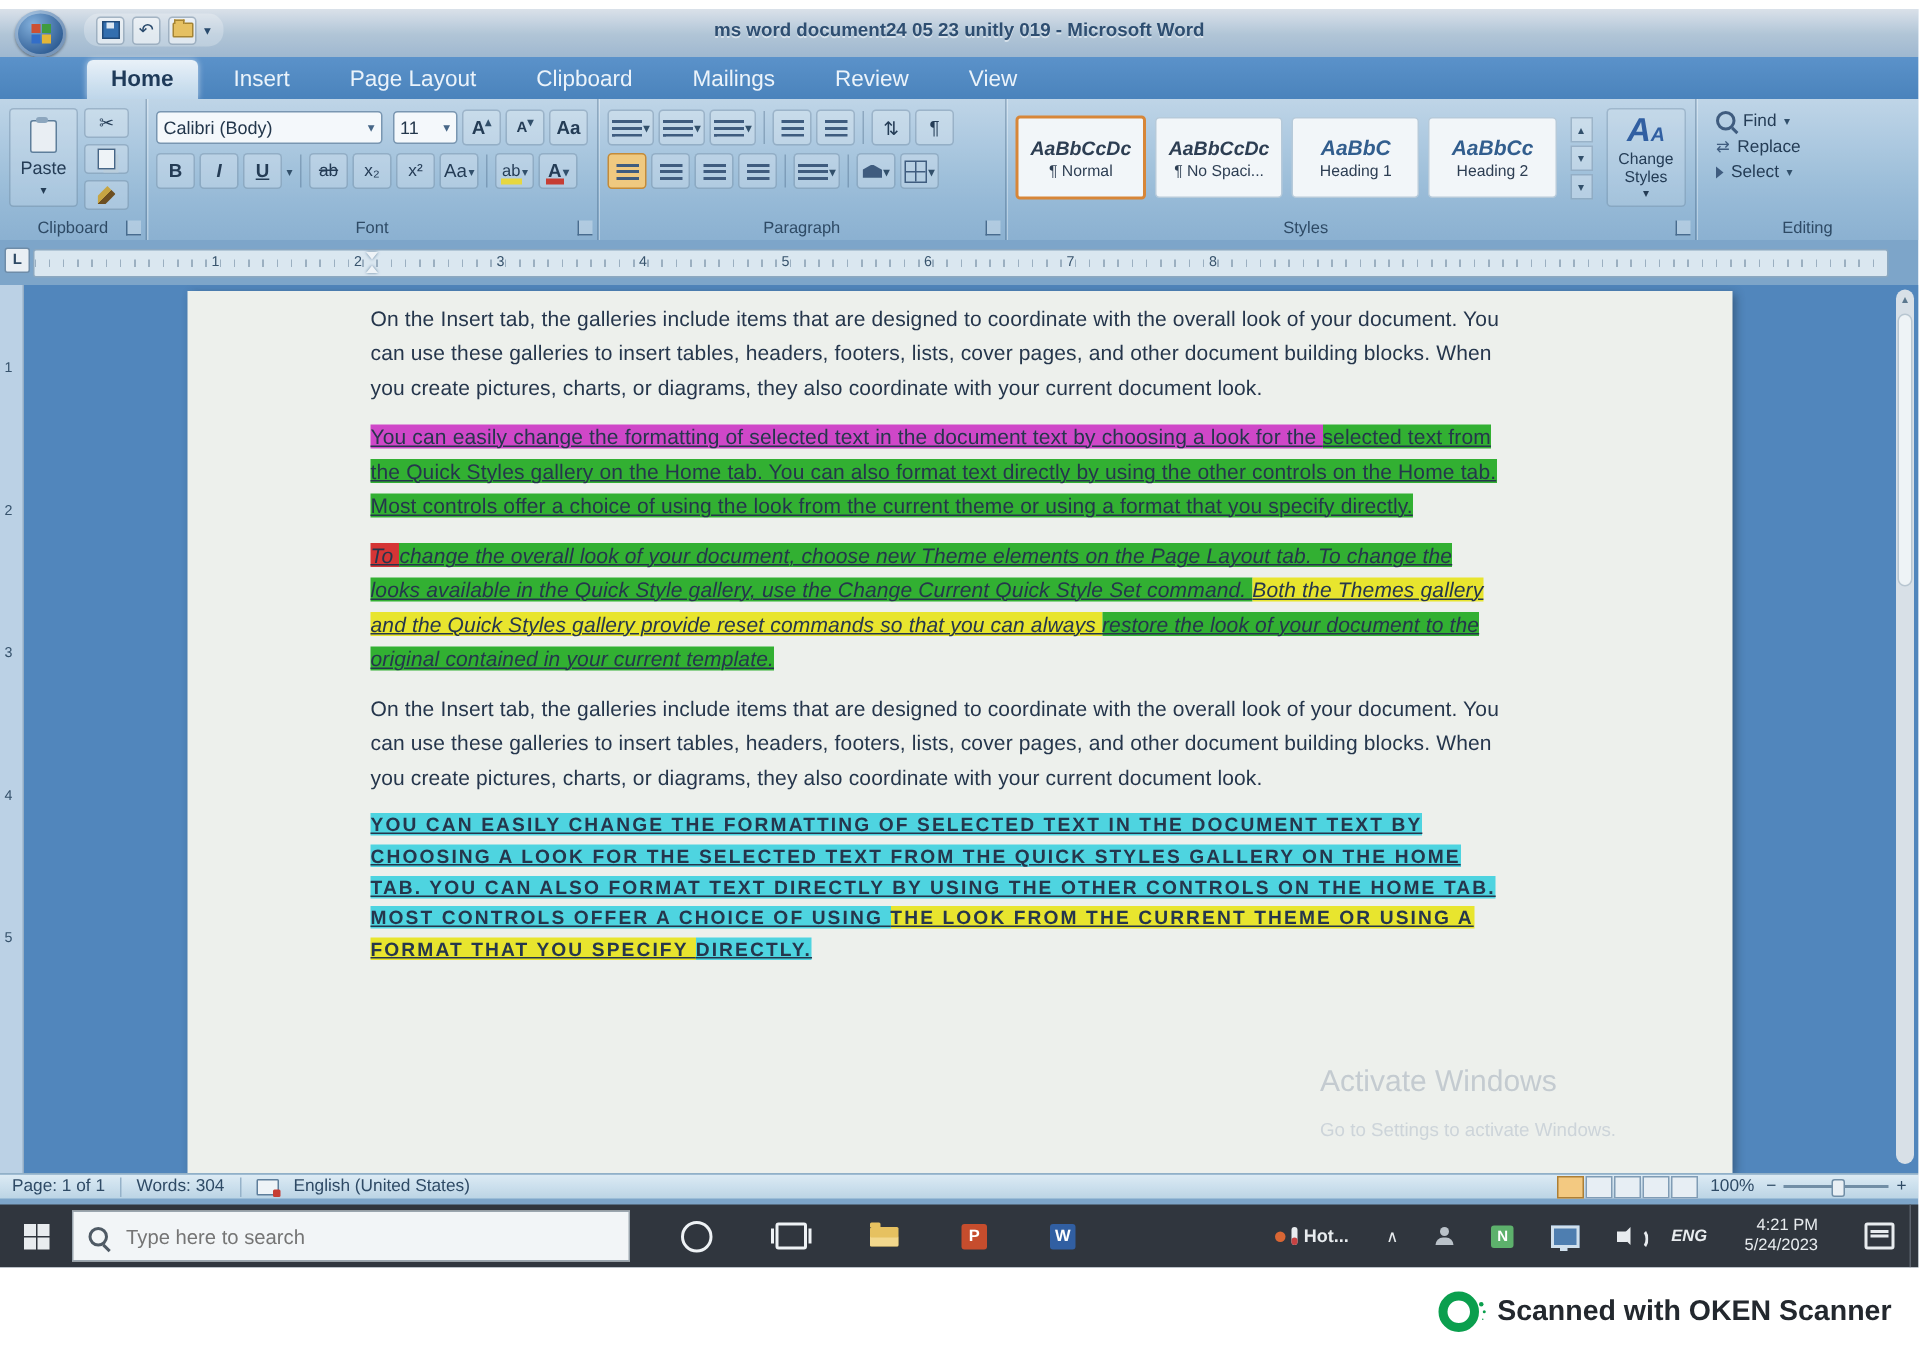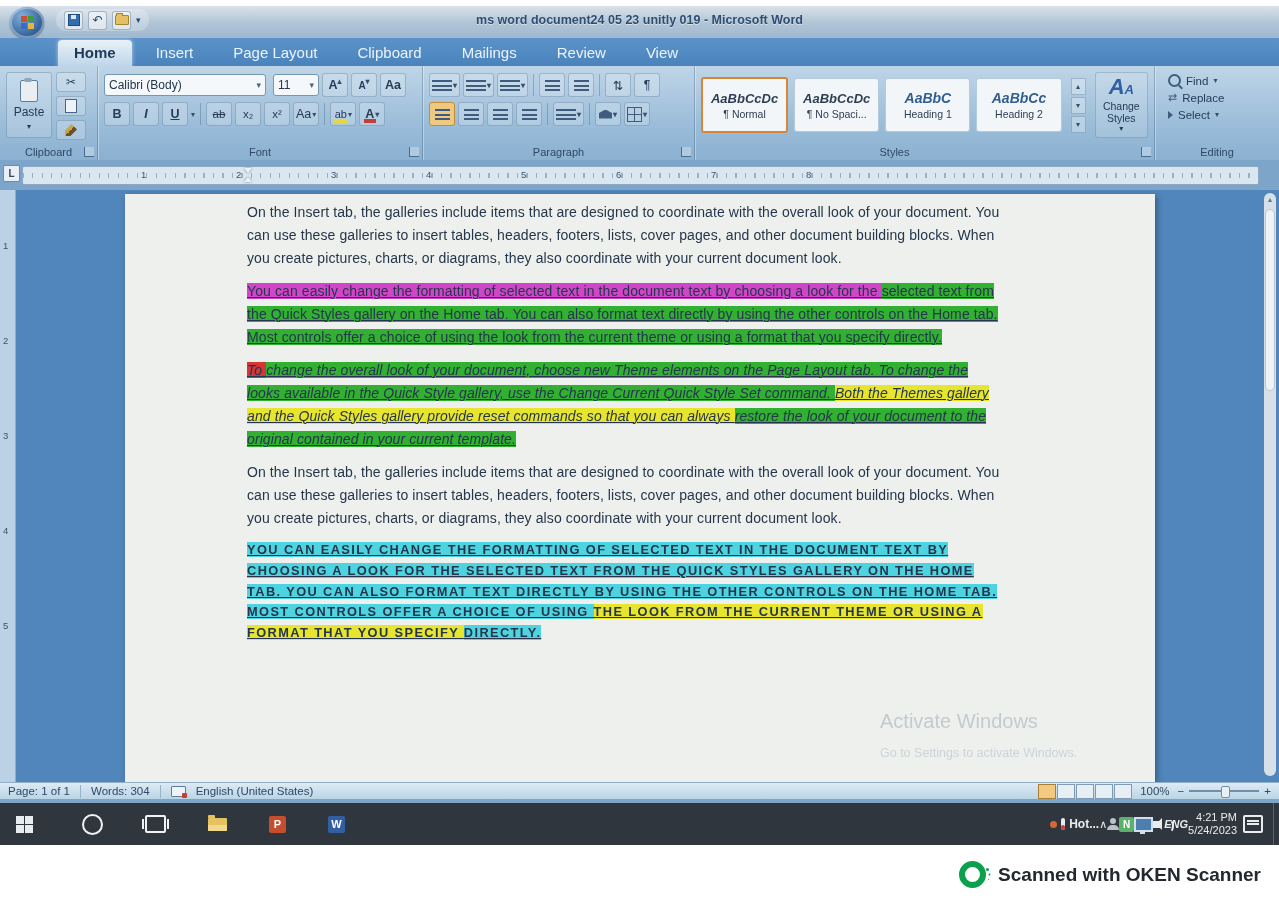--- a/index.html
+++ b/index.html
@@ -126,21 +126,21 @@
   .tb-icons{display:flex;align-items:center;gap:42px;margin-left:34px;}
   .cortana{width:17px;height:17px;border:2.5px solid #eef2f5;border-radius:50%;}
   .taskview{width:17px;height:14px;border:2px solid #eef2f5;border-radius:2px;position:relative;}
   .taskview:before,.taskview:after{content:"";position:absolute;top:2px;bottom:2px;width:2px;background:#eef2f5;}
   .taskview:before{left:-5px;}  .taskview:after{right:-5px;}
   .folderic{width:19px;height:13px;background:#e9c158;border-radius:1px;position:relative;box-shadow:inset 0 -6px 0 #f4d887;}
   .folderic:before{content:"";position:absolute;left:0;top:-3px;width:7px;height:3px;background:#e9c158;border-radius:1px 1px 0 0;}
   .appsq{width:17px;height:17px;border-radius:2px;display:flex;align-items:center;justify-content:center;font-size:11px;font-weight:bold;color:#fff;}
   .appsq.ppt{background:#cf4b28;}
   .appsq.word{background:#2d5fa8;}
-  .tray{margin-left:auto;display:flex;align-items:center;gap:0;padding-right:10px;}
+  .tray{margin-left:auto;display:flex;align-items:center;gap:25px;padding-right:10px;}
   .thermo{display:flex;align-items:center;gap:4px;font-size:12px;font-weight:bold;}
   .thermo .dot{width:7px;height:7px;border-radius:50%;background:#e0642e;}
   .thermo .tube{width:4px;height:12px;background:#e8ecef;border-radius:2px;position:relative;}
   .thermo .tube:after{content:"";position:absolute;left:0;bottom:0;width:4px;height:5px;background:#d04040;border-radius:2px;}
   .chev{font-size:11px;color:#e8ecef;}
   .personic{width:12px;height:12px;position:relative;}
   .personic:before{content:"";position:absolute;left:3px;top:0;width:6px;height:6px;border-radius:50%;background:#b9c2ca;}
   .personic:after{content:"";position:absolute;left:0;bottom:0;width:12px;height:5px;border-radius:5px 5px 0 0;background:#b9c2ca;}
   .nsq{width:15px;height:15px;background:#58b368;border-radius:2px;display:flex;align-items:center;justify-content:center;font-size:10px;font-weight:bold;color:#fff;}
   .monic{width:15px;height:11px;border:2px solid #cfe0ee;background:#4a7fb5;position:relative;}
@@ -211,21 +211,21 @@
               </span>
             <span class="rbtn" style="height:18px;min-width:24px;">
                 <span class="brushic"></span>
               </span>
           </div>
         </div>
         <div class="rlabel">Clipboard</div>
         <div class="launcher"></div>
       </div>
 
-      <div class="rgroup" style="width:325px;">
+      <div class="rgroup" style="width:301px;">
         <div class="rrow">
           <span class="combo combo-font">
             <span>Calibri (Body)</span>
             <span class="caret">▾</span>
           </span>
           <span class="combo combo-size">
             <span>11</span>
             <span class="caret">▾</span>
           </span>
           <span class="rbtn">
@@ -451,20 +451,24 @@
 
     <div class="taskbar">
       <div class="startbtn">
         <span class="winlogo">
             <i></i>
             <i></i>
             <i></i>
             <i></i>
           </span>
       </div>
+      <div class="searchbox">
+        <span class="magic"></span>
+        <input type="text" placeholder="Type here to search" style="">
+      </div>
       <div class="tb-icons">
         <span class="cortana"></span>
         <span class="taskview"></span>
         <span class="folderic"></span>
         <span class="appsq ppt">P</span>
         <span class="appsq word">W</span>
       </div>
       <div class="tray">
         <span class="thermo">
             <span class="dot"></span>

